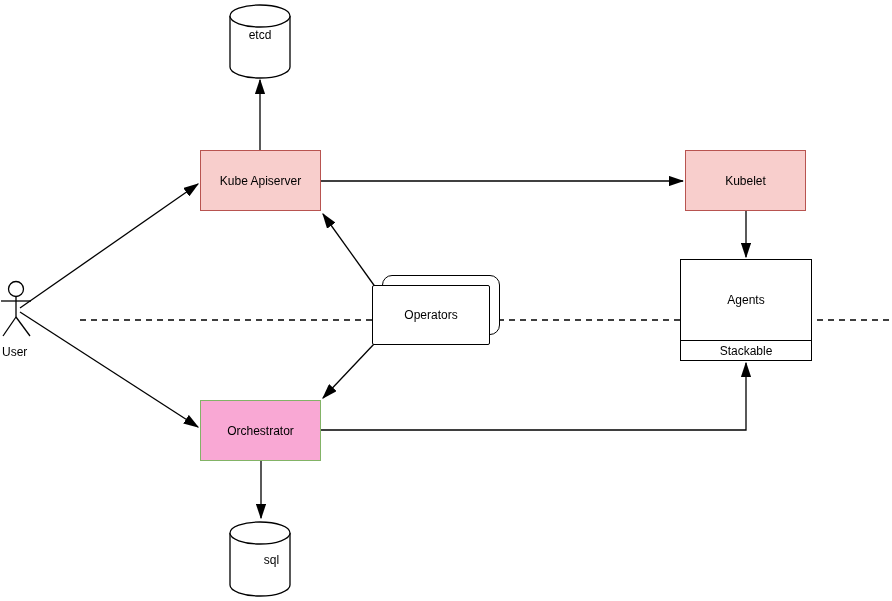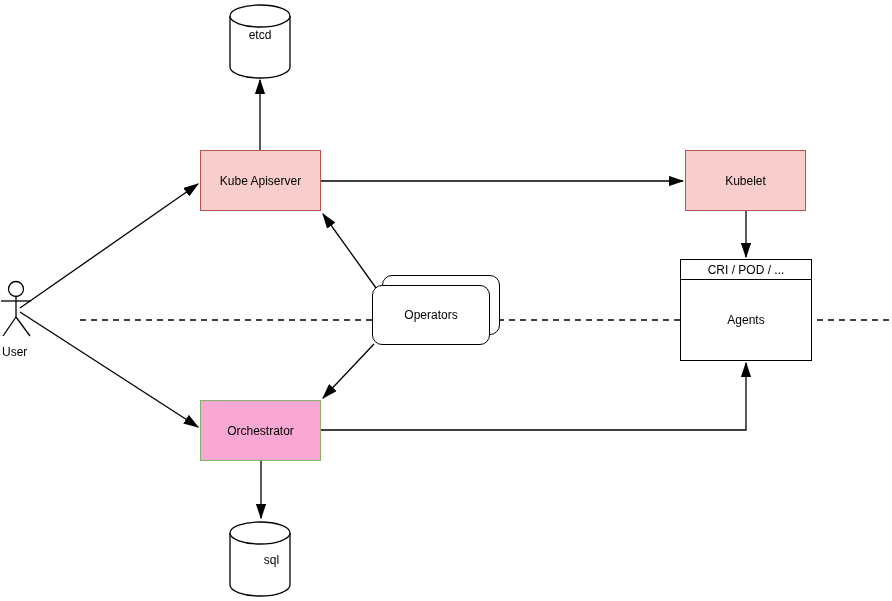--- a/index.html
+++ b/index.html
@@ -21,21 +21,21 @@
   }
   .node-red   { background: #f8cecc; border: 1px solid #b85450; }
   .node-green { background: #f9a8d4; border: 1px solid #82b366; }
   .node-plain { background: #ffffff; border: 1px solid #000000; }
 
   .kube-apiserver { left: 200px; top: 150px; width: 121px; height: 61px; }
   .kubelet        { left: 685px; top: 150px; width: 121px; height: 61px; }
   .orchestrator   { left: 200px; top: 400px; width: 121px; height: 61px; }
 
   .operators-back  { left: 382px; top: 275px; width: 118px; height: 60px; border-radius: 10px; }
-  .operators-front { left: 372px; top: 285px; width: 118px; height: 60px; border-radius: 10px; }
+  .operators-front { left: 372px; top: 285px; width: 118px; height: 60px; border-radius: 2px; }
 
   .agents-stack {
     position: absolute; left: 680px; top: 259px; width: 132px; height: 102px;
     box-sizing: border-box; background: #ffffff; border: 1px solid #000000;
     display: flex; flex-direction: column;
   }
   .agents-stack .row { display: flex; align-items: center; justify-content: center; box-sizing: border-box; }
   .agents-header { height: 20px; border-bottom: 1px solid #000000; }
   .agents-body   { flex: 1; }
   .agents-footer { height: 20px; border-top: 1px solid #000000; }
@@ -101,25 +101,25 @@
   <div class="node node-green orchestrator">
     <span>Orchestrator</span>
   </div>
 
   <div class="node node-plain operators-back"></div>
   <div class="node node-plain operators-front">
     <span>Operators</span>
   </div>
 
   <div class="agents-stack">
-    <div class="row agents-header">
-      <span>CRI / POD / ...</span>
-    </div>
     <div class="row agents-body">
       <span>Agents</span>
+    </div>
+    <div class="row agents-footer">
+      <span>Stackable</span>
     </div>
   </div>
 
   <div class="shape-label etcd-label">etcd</div>
   <div class="shape-label sql-label">sql</div>
   <div class="shape-label user-label">User</div>
 
 </div>
 
 </body></html>

